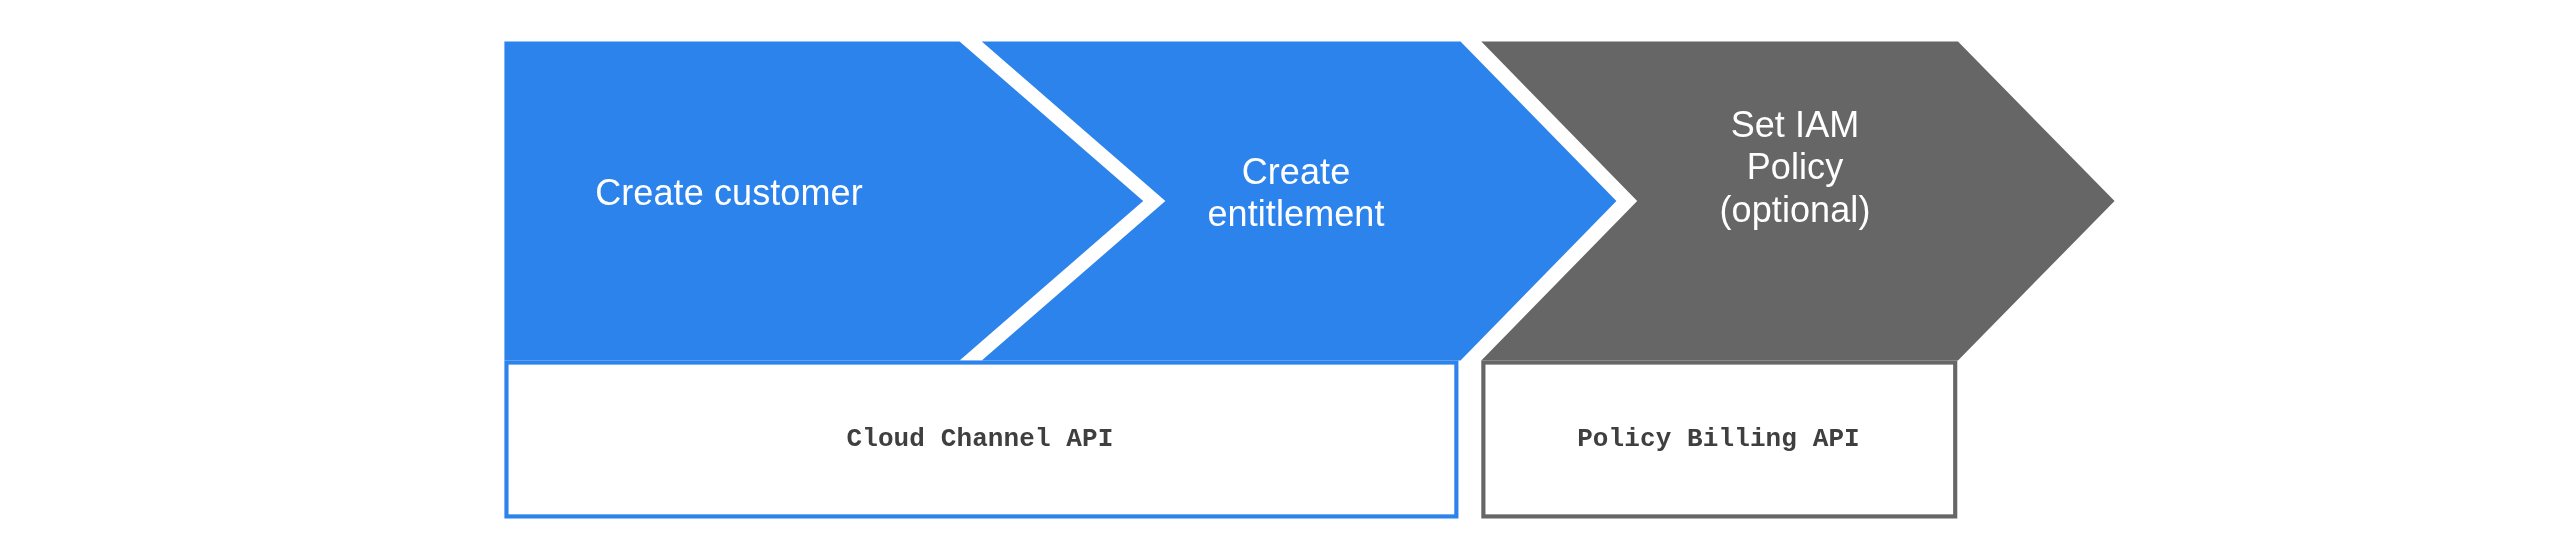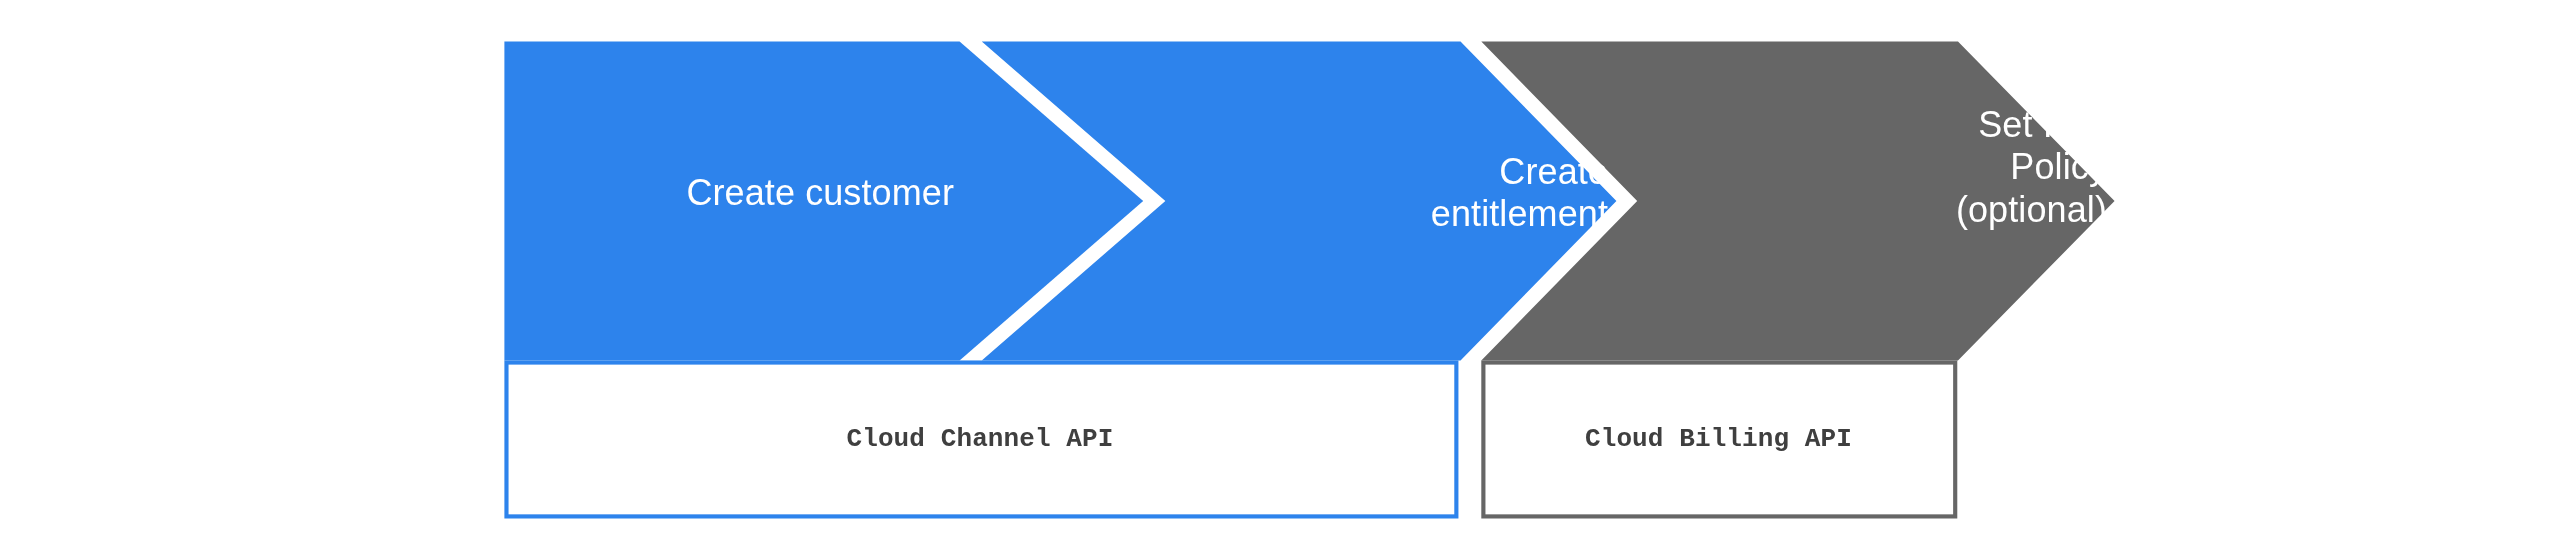--- a/index.html
+++ b/index.html
@@ -20,21 +20,21 @@
   #flow-svg {
     position: absolute;
     left: 0; top: 0;
     width: 2576px;
     height: 549px;
     display: block;
   }
   
   .step-label {
     position: absolute;
-    text-align: right;
+    text-align: center;
     color: #ffffff;
     font-family: "Liberation Sans", sans-serif;
     font-weight: 400;
     font-size: 36px;
     line-height: 1.18;
     letter-spacing: 0.1px;
     white-space: pre-line;
     pointer-events: none;
   }
   .api-label {
@@ -88,16 +88,16 @@
 
   <div class="step-label" id="label-create-entitlement">Create
 entitlement</div>
 
   <div class="step-label" id="label-set-iam-policy">Set IAM
 Policy
 (optional)</div>
 
   <div class="api-label" id="label-cloud-channel-api">Cloud Channel API</div>
 
-  <div class="api-label" id="label-cloud-billing-api">Cloud Billing API</div>
+  <div class="api-label" id="label-cloud-billing-api">Policy Billing API</div>
 
 </div>
 
 
 </body></html>

